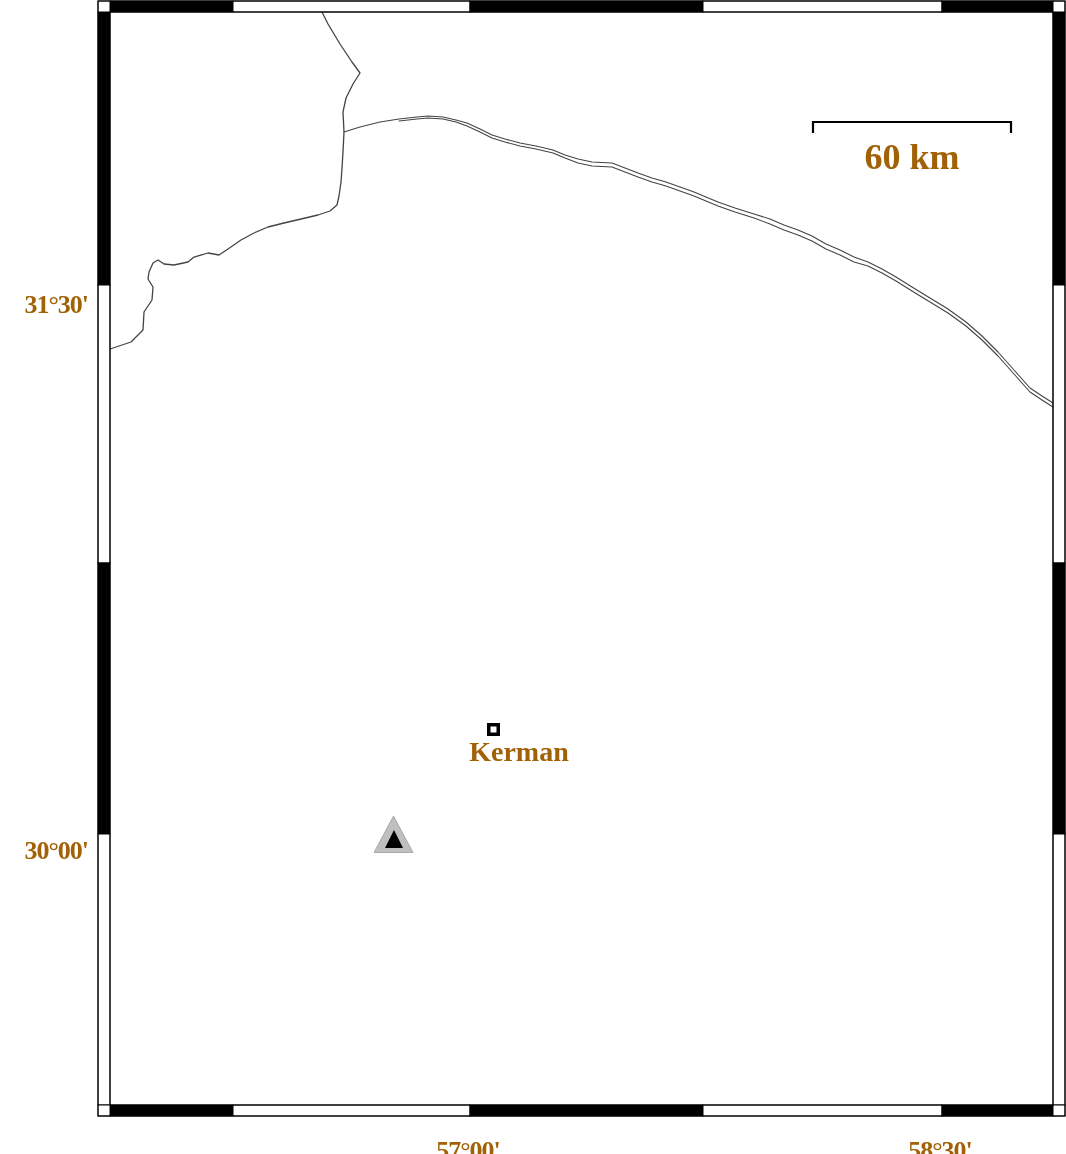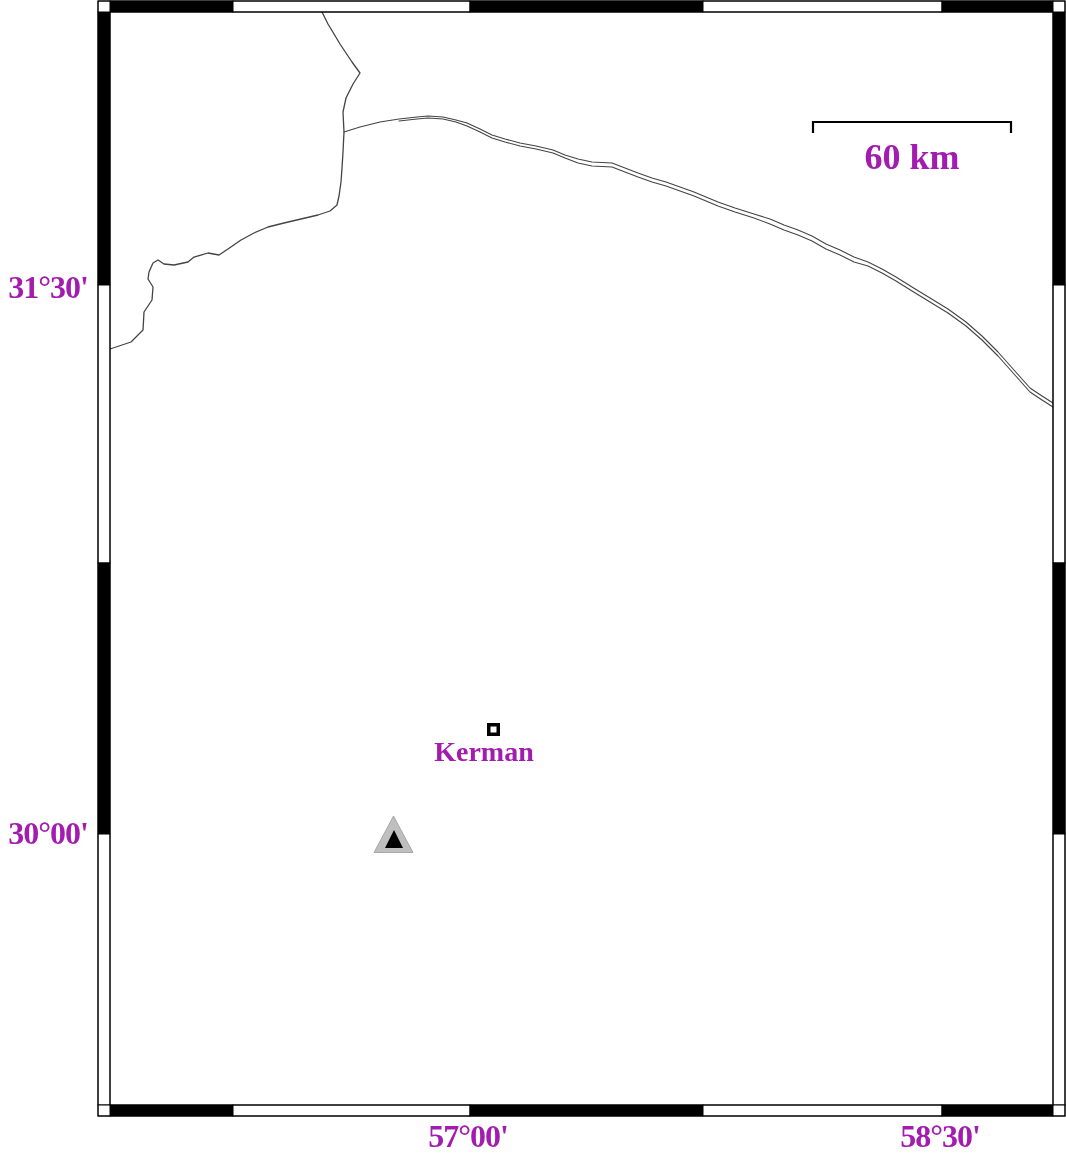--- a/index.html
+++ b/index.html
@@ -22,28 +22,29 @@
     height: 1154px;
   }
   svg {
     position: absolute;
     left: 0;
     top: 0;
     display: block;
   }
   .map-label {
     position: absolute;
-    color: #a21caf;
+    color: #a16207;
     font-weight: bold;
     white-space: nowrap;
     line-height: 1;
   }
   .axis-label {
-    font-size: 32px;
+    font-size: 26px;
     letter-spacing: -1px;
+    margin-top: 18px;
   }
   .axis-label.lat {
     left: 0;
     width: 88px;
     text-align: right;
     transform: translateY(-52%);
   }
   .axis-label.lon {
     transform: translateX(-50%);
   }
@@ -102,14 +103,14 @@
         <polygon points="393.5,816 374,852.5 413,852.5" fill="#bfbfbf" stroke="#9a9a9a" stroke-width="0.8"></polygon>
         <polygon points="394,830 385,848 403,848" fill="#000000"></polygon>
       </g>
   </svg>
 
   <div class="map-label axis-label lat" style="top: 288px;">31°30'</div>
   <div class="map-label axis-label lat" style="top: 834px; text-align: right;">30°00'</div>
   <div class="map-label axis-label lon" style="left: 468px; top: 1120px;">57°00'</div>
   <div class="map-label axis-label lon" style="left: 940px; top: 1120px;">58°30'</div>
   <div class="map-label scale-label" style="left: 912px; top: 139px;">60 km</div>
-  <div class="map-label city-label" style="left: 484px; top: 738px;">Kerman</div>
+  <div class="map-label city-label" style="left: 519px; top: 738px;">Kerman</div>
 </div>
 
 </body></html>

